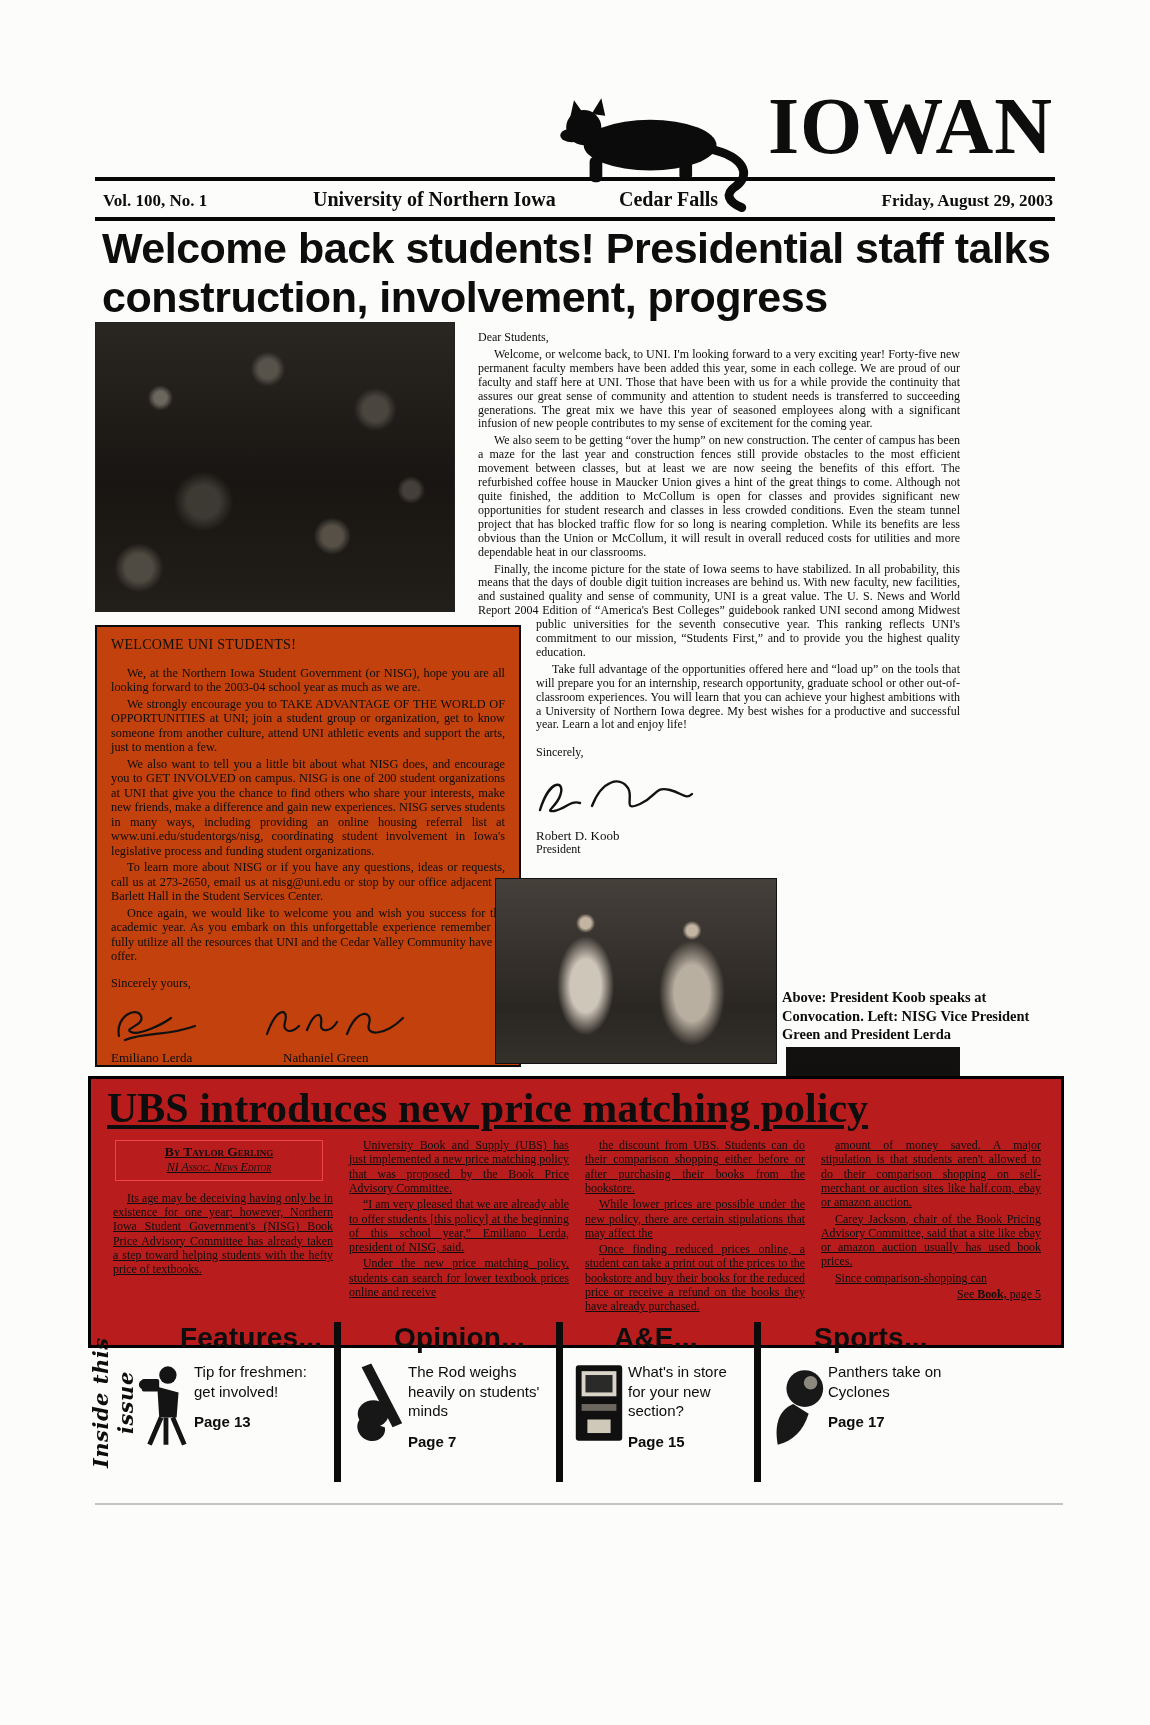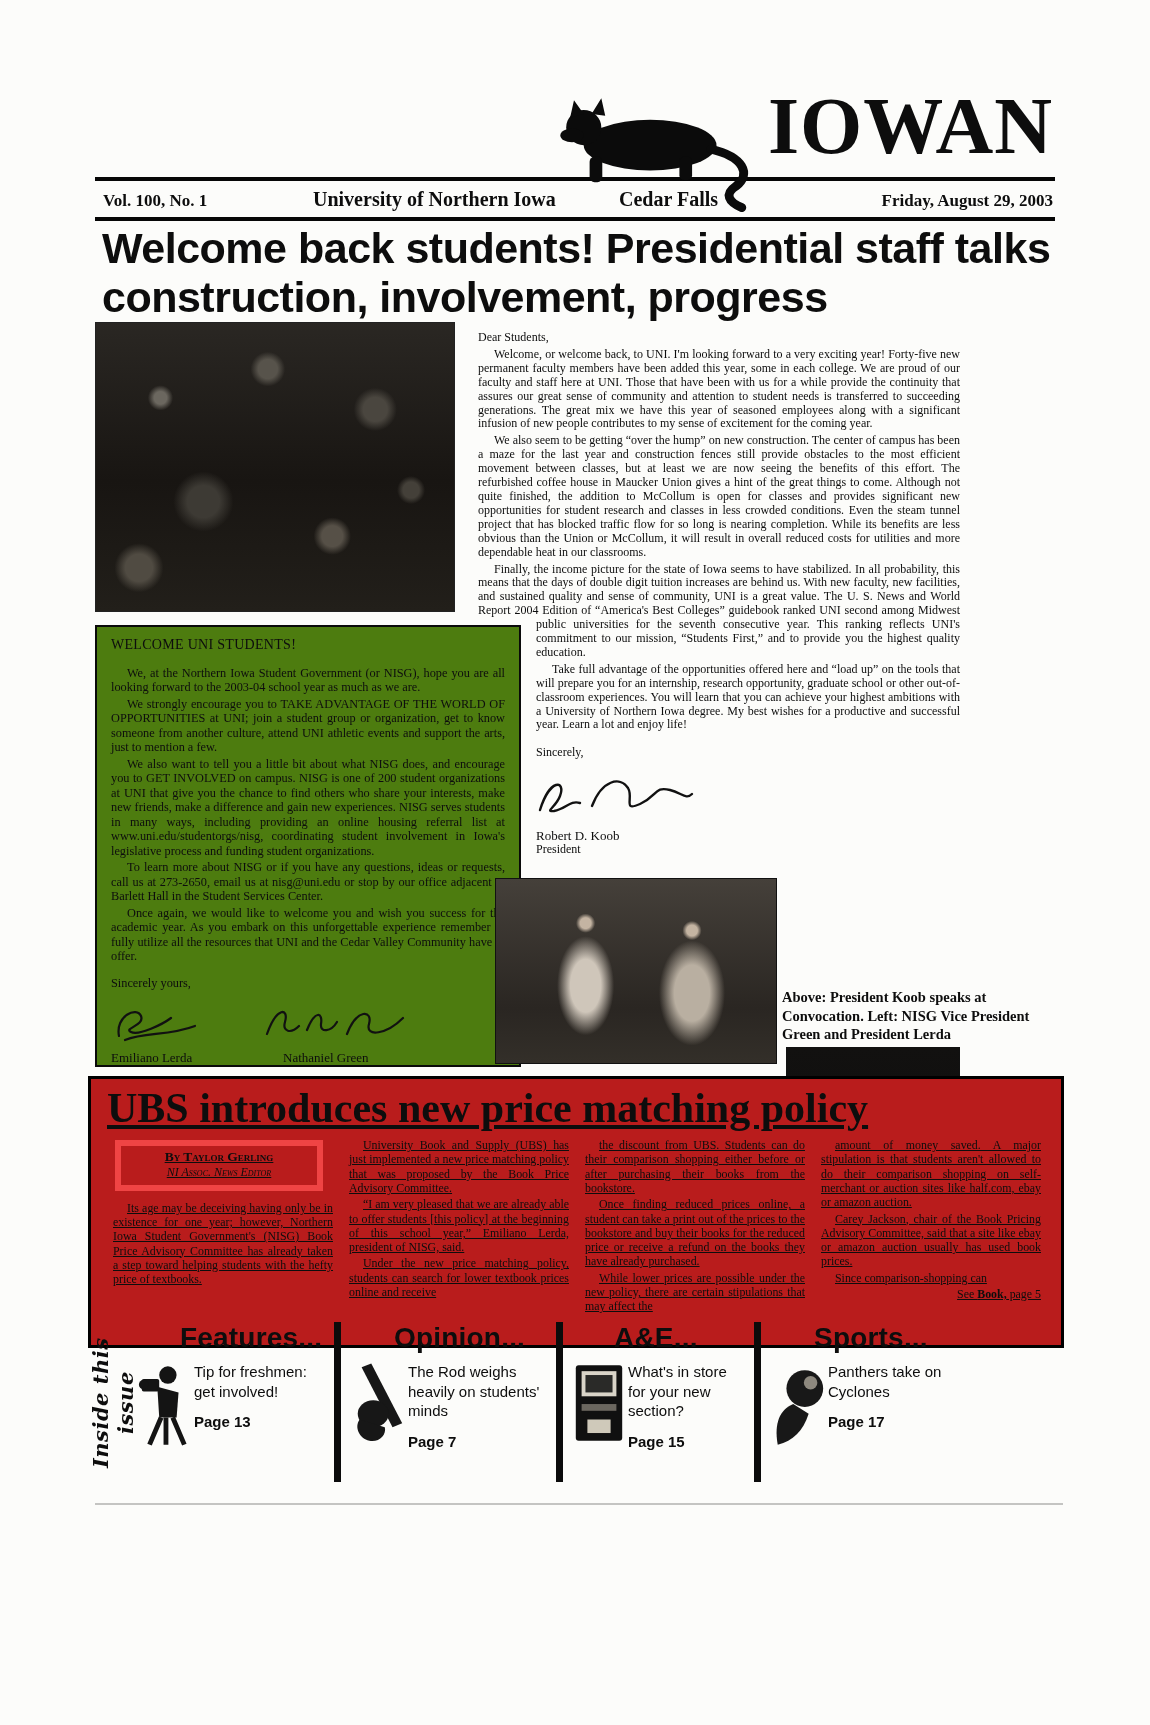--- a/index.html
+++ b/index.html
@@ -81,21 +81,21 @@
   .fl-push-r  { float:right; width:0;    height:424px; }
   .closing { margin-top:14px; position:relative; z-index:4; }
   .closing p { text-indent:0; margin:0; text-align:left; }
   .closing .signer { font-size:13px; }
   .sig { display:block; }
   .sig-koob { margin:10px 0 6px; }
 
   
   .nisg-box {
     position:absolute; left:95px; top:625px; width:426px; height:442px;
-    border:2px solid #0a0a0a; background:#4d7c0f; padding:10px 14px;
+    border:2px solid #0a0a0a; background:#c2410c; padding:10px 14px;
     font-size:12.3px; line-height:1.18; text-align:justify; overflow:hidden;
   }
   .nisg-heading { font-size:14px; letter-spacing:0.3px; margin-bottom:12px; }
   .nisg-box p.body { margin:0 0 2px; text-indent:16px; }
   .nisg-closing { margin-top:12px; }
   .nisg-sigs { display:flex; gap:58px; margin:10px 0 4px; align-items:flex-end; }
   .nisg-names { display:flex; margin-top:2px; }
   .nisg-name-block { width:172px; }
   .nisg-name { font-size:13px; }
   .nisg-title { font-size:12.3px; }
@@ -103,21 +103,21 @@
   
   .ubs-box {
     position:absolute; left:88px; top:1076px; width:976px; height:272px;
     border:3px solid #000; background:#b91c1c; overflow:hidden;text-decoration:underline;
   }
   .ubs-title { font-size:42px; font-weight:bold; line-height:1.05; padding:7px 10px 6px 16px; }
   .ubs-cols { display:flex; gap:16px; padding:2px 20px 0 22px; }
   .ubs-col { flex:1; font-size:11.9px; line-height:1.2; text-align:justify; }
   .ubs-col p { margin:0 0 2px; text-indent:14px; }
   .byline-box {
-    border:6px solid #ef4444; text-align:center; padding:3px 4px 5px; margin:2px 10px 10px 2px;
+    border:1px solid #ef4444; text-align:center; padding:3px 4px 5px; margin:2px 10px 10px 2px;
   }
   .byline-box p { text-indent:0; margin:0; }
   .byline-author { font-variant:small-caps; font-weight:bold; font-size:13.5px; }
   .byline-title  { font-variant:small-caps; font-style:italic; font-size:12px; }
   .jump-line { text-align:right; margin-top:8px; text-indent:0 !important; }
   .jump-bold { font-weight:bold; }
 
   
   .inside-strip { position:absolute; left:88px; top:1320px; width:976px; height:166px; }
   .inside-label {
@@ -236,22 +236,22 @@
         </div>
         <p>Its age may be deceiving having only be in existence for one year; however, Northern Iowa Student Government's (NISG) Book Price Advisory Committee has already taken a step toward helping students with the hefty price of textbooks.</p>
       </div>
       <div class="ubs-col">
         <p>University Book and Supply (UBS) has just implemented a new price matching policy that was proposed by the Book Price Advisory Committee.</p>
         <p>“I am very pleased that we are already able to offer students [this policy] at the beginning of this school year,” Emiliano Lerda, president of NISG, said.</p>
         <p>Under the new price matching policy, students can search for lower textbook prices online and receive</p>
       </div>
       <div class="ubs-col">
         <p>the discount from UBS. Students can do their comparison shopping either before or after purchasing their books from the bookstore.</p>
+        <p>While lower prices are possible under the new policy, there are certain stipulations that may affect the</p>
         <p>Once finding reduced prices online, a student can take a print out of the prices to the bookstore and buy their books for the reduced price or receive a refund on the books they have already purchased.</p>
-        <p>While lower prices are possible under the new policy, there are certain stipulations that may affect the</p>
       </div>
       <div class="ubs-col">
         <p>amount of money saved. A major stipulation is that students aren't allowed to do their comparison shopping on self-merchant or auction sites like half.com, ebay or amazon auction.</p>
         <p>Carey Jackson, chair of the Book Pricing Advisory Committee, said that a site like ebay or amazon auction usually has used book prices.</p>
         <p>Since comparison-shopping can</p>
         <p class="jump-line"><span>See </span><span class="jump-bold">Book,</span><span> page 5</span></p>
       </div>
     </div>
   </section>
 

